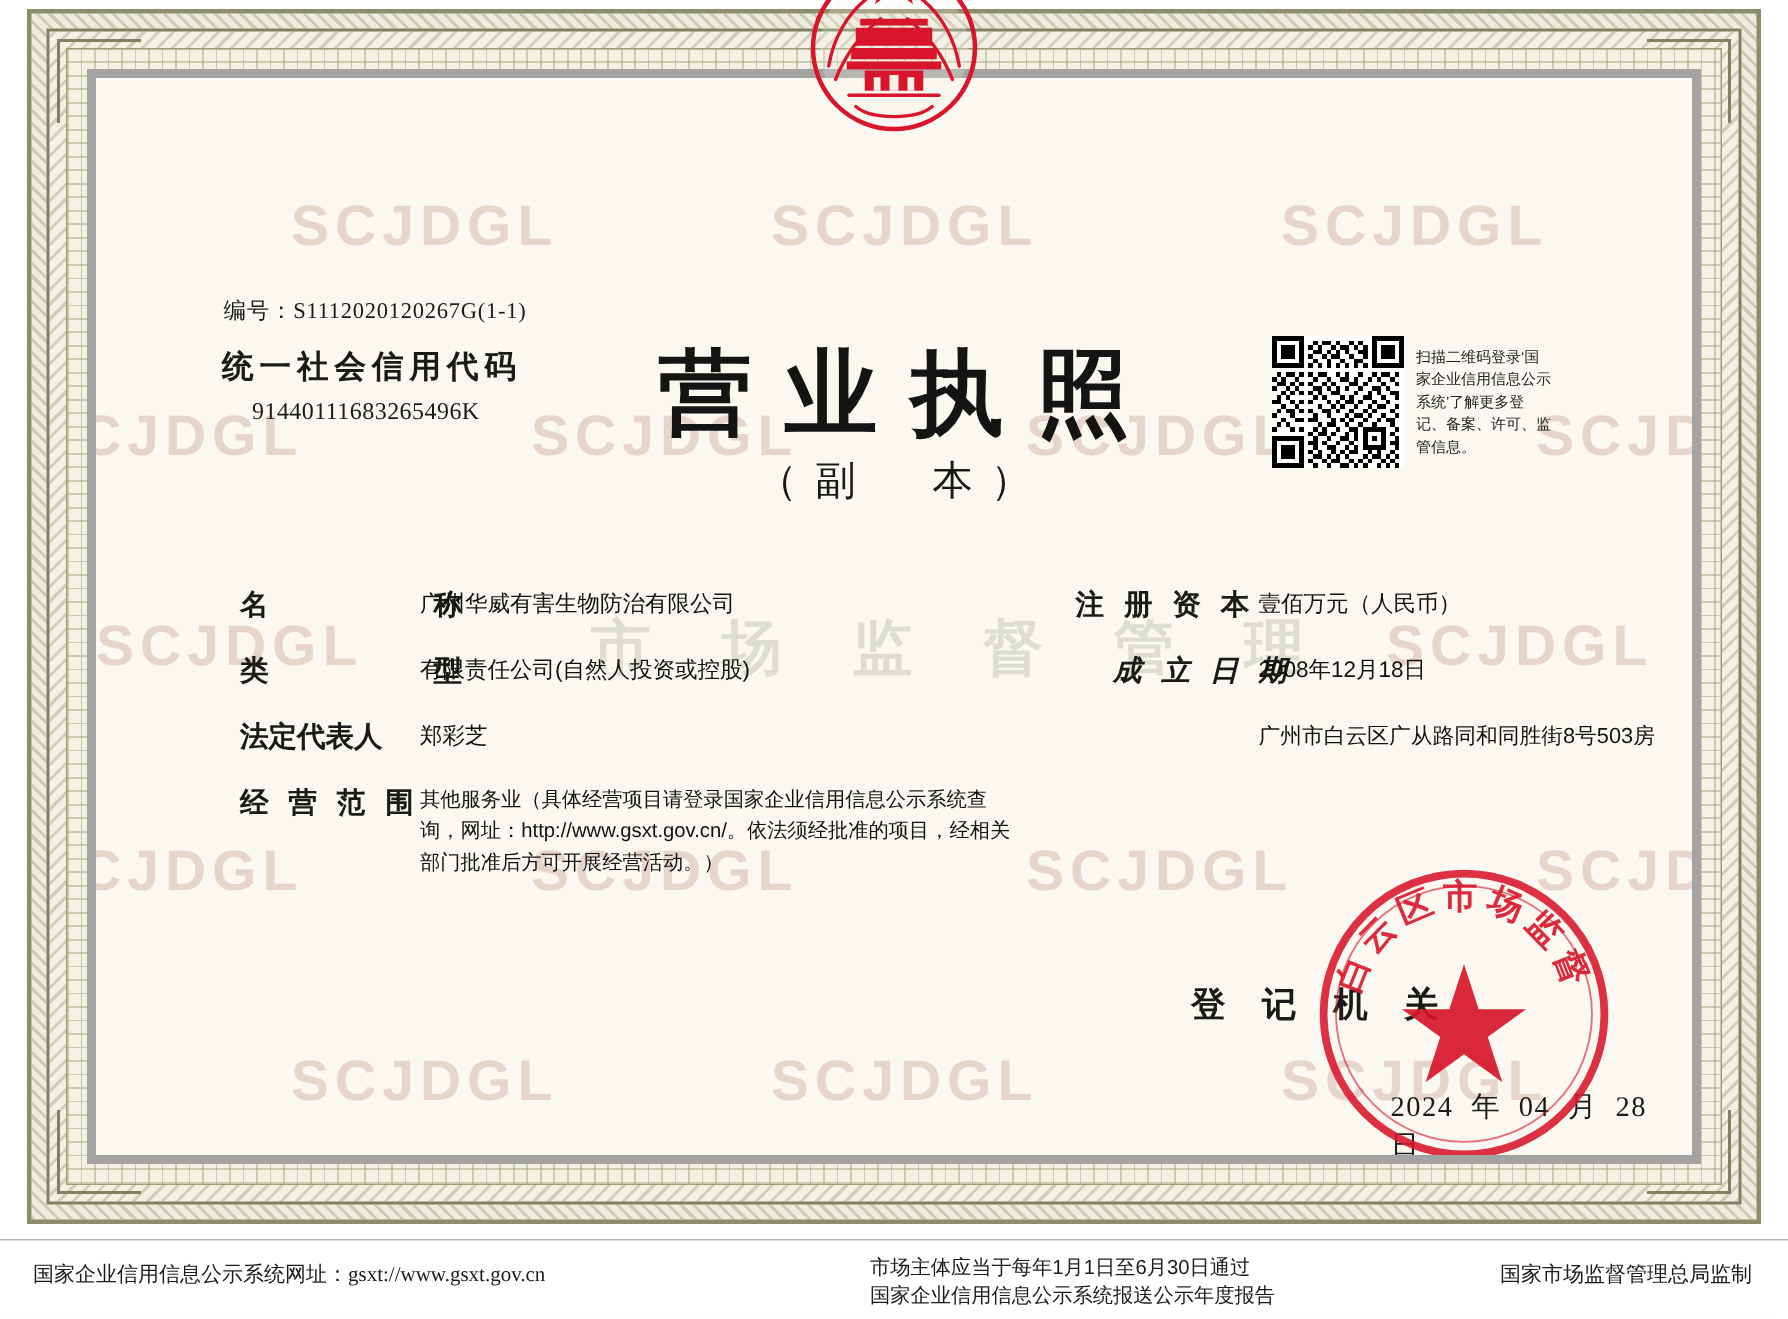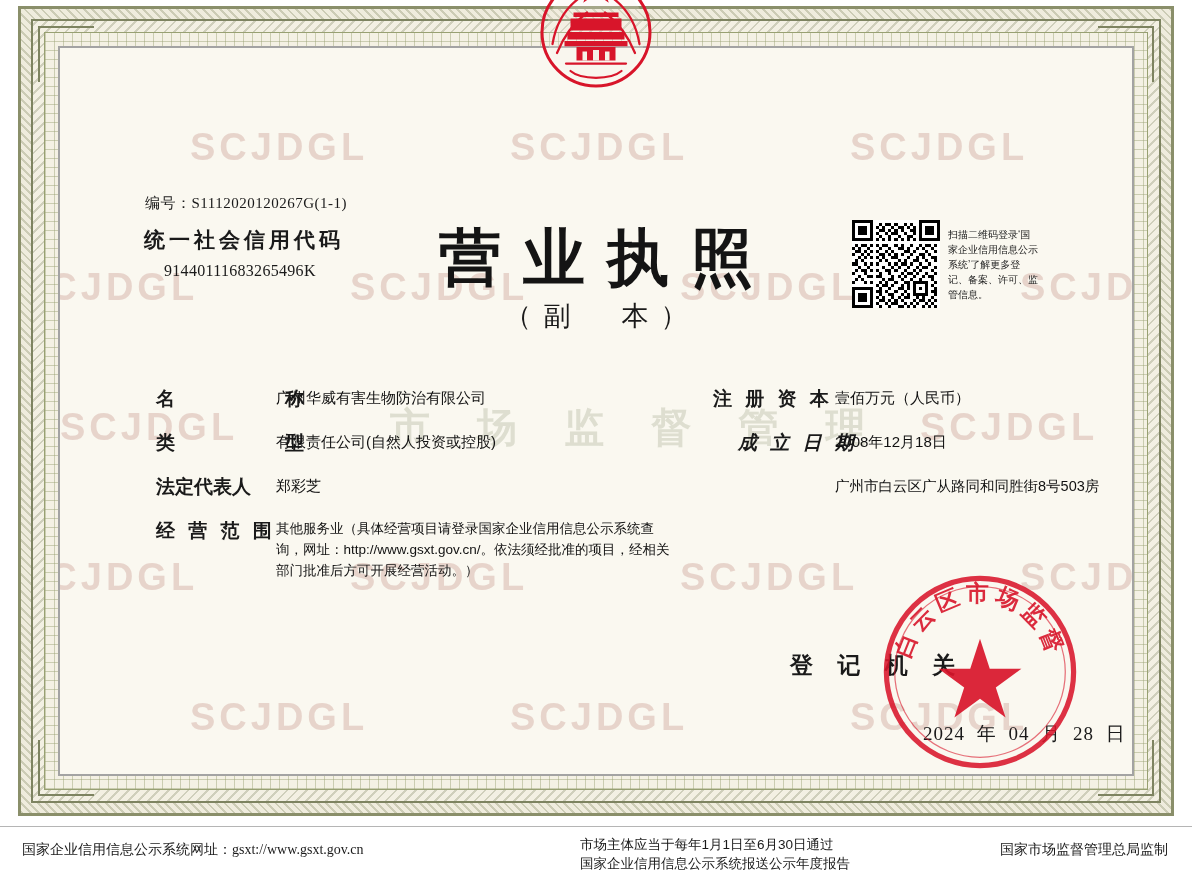--- a/index.html
+++ b/index.html
@@ -51,21 +51,21 @@
     border: 1px solid #98a072;
     box-sizing: border-box;
     background:
       repeating-linear-gradient(90deg, rgba(152,160,114,0.45) 0 1px, rgba(0,0,0,0) 1px 9px),
       repeating-linear-gradient(0deg, rgba(152,160,114,0.45) 0 1px, rgba(0,0,0,0) 1px 9px),
       #f4f1e4;
   }
   .frame-inner {
     position: absolute;
     left: 40px; top: 40px; right: 40px; bottom: 40px;
-    border: 2px solid #a3a3a3;
+    border: 6px solid #a3a3a3;
     background: #faf8f0;
     box-sizing: border-box;
     overflow: hidden;
   }
   .corner {
     position: absolute;
     width: 54px; height: 54px;
     border: 2px solid #7d8360;
   }
   .corner.tl { left: 20px; top: 20px; border-right: none; border-bottom: none; }

